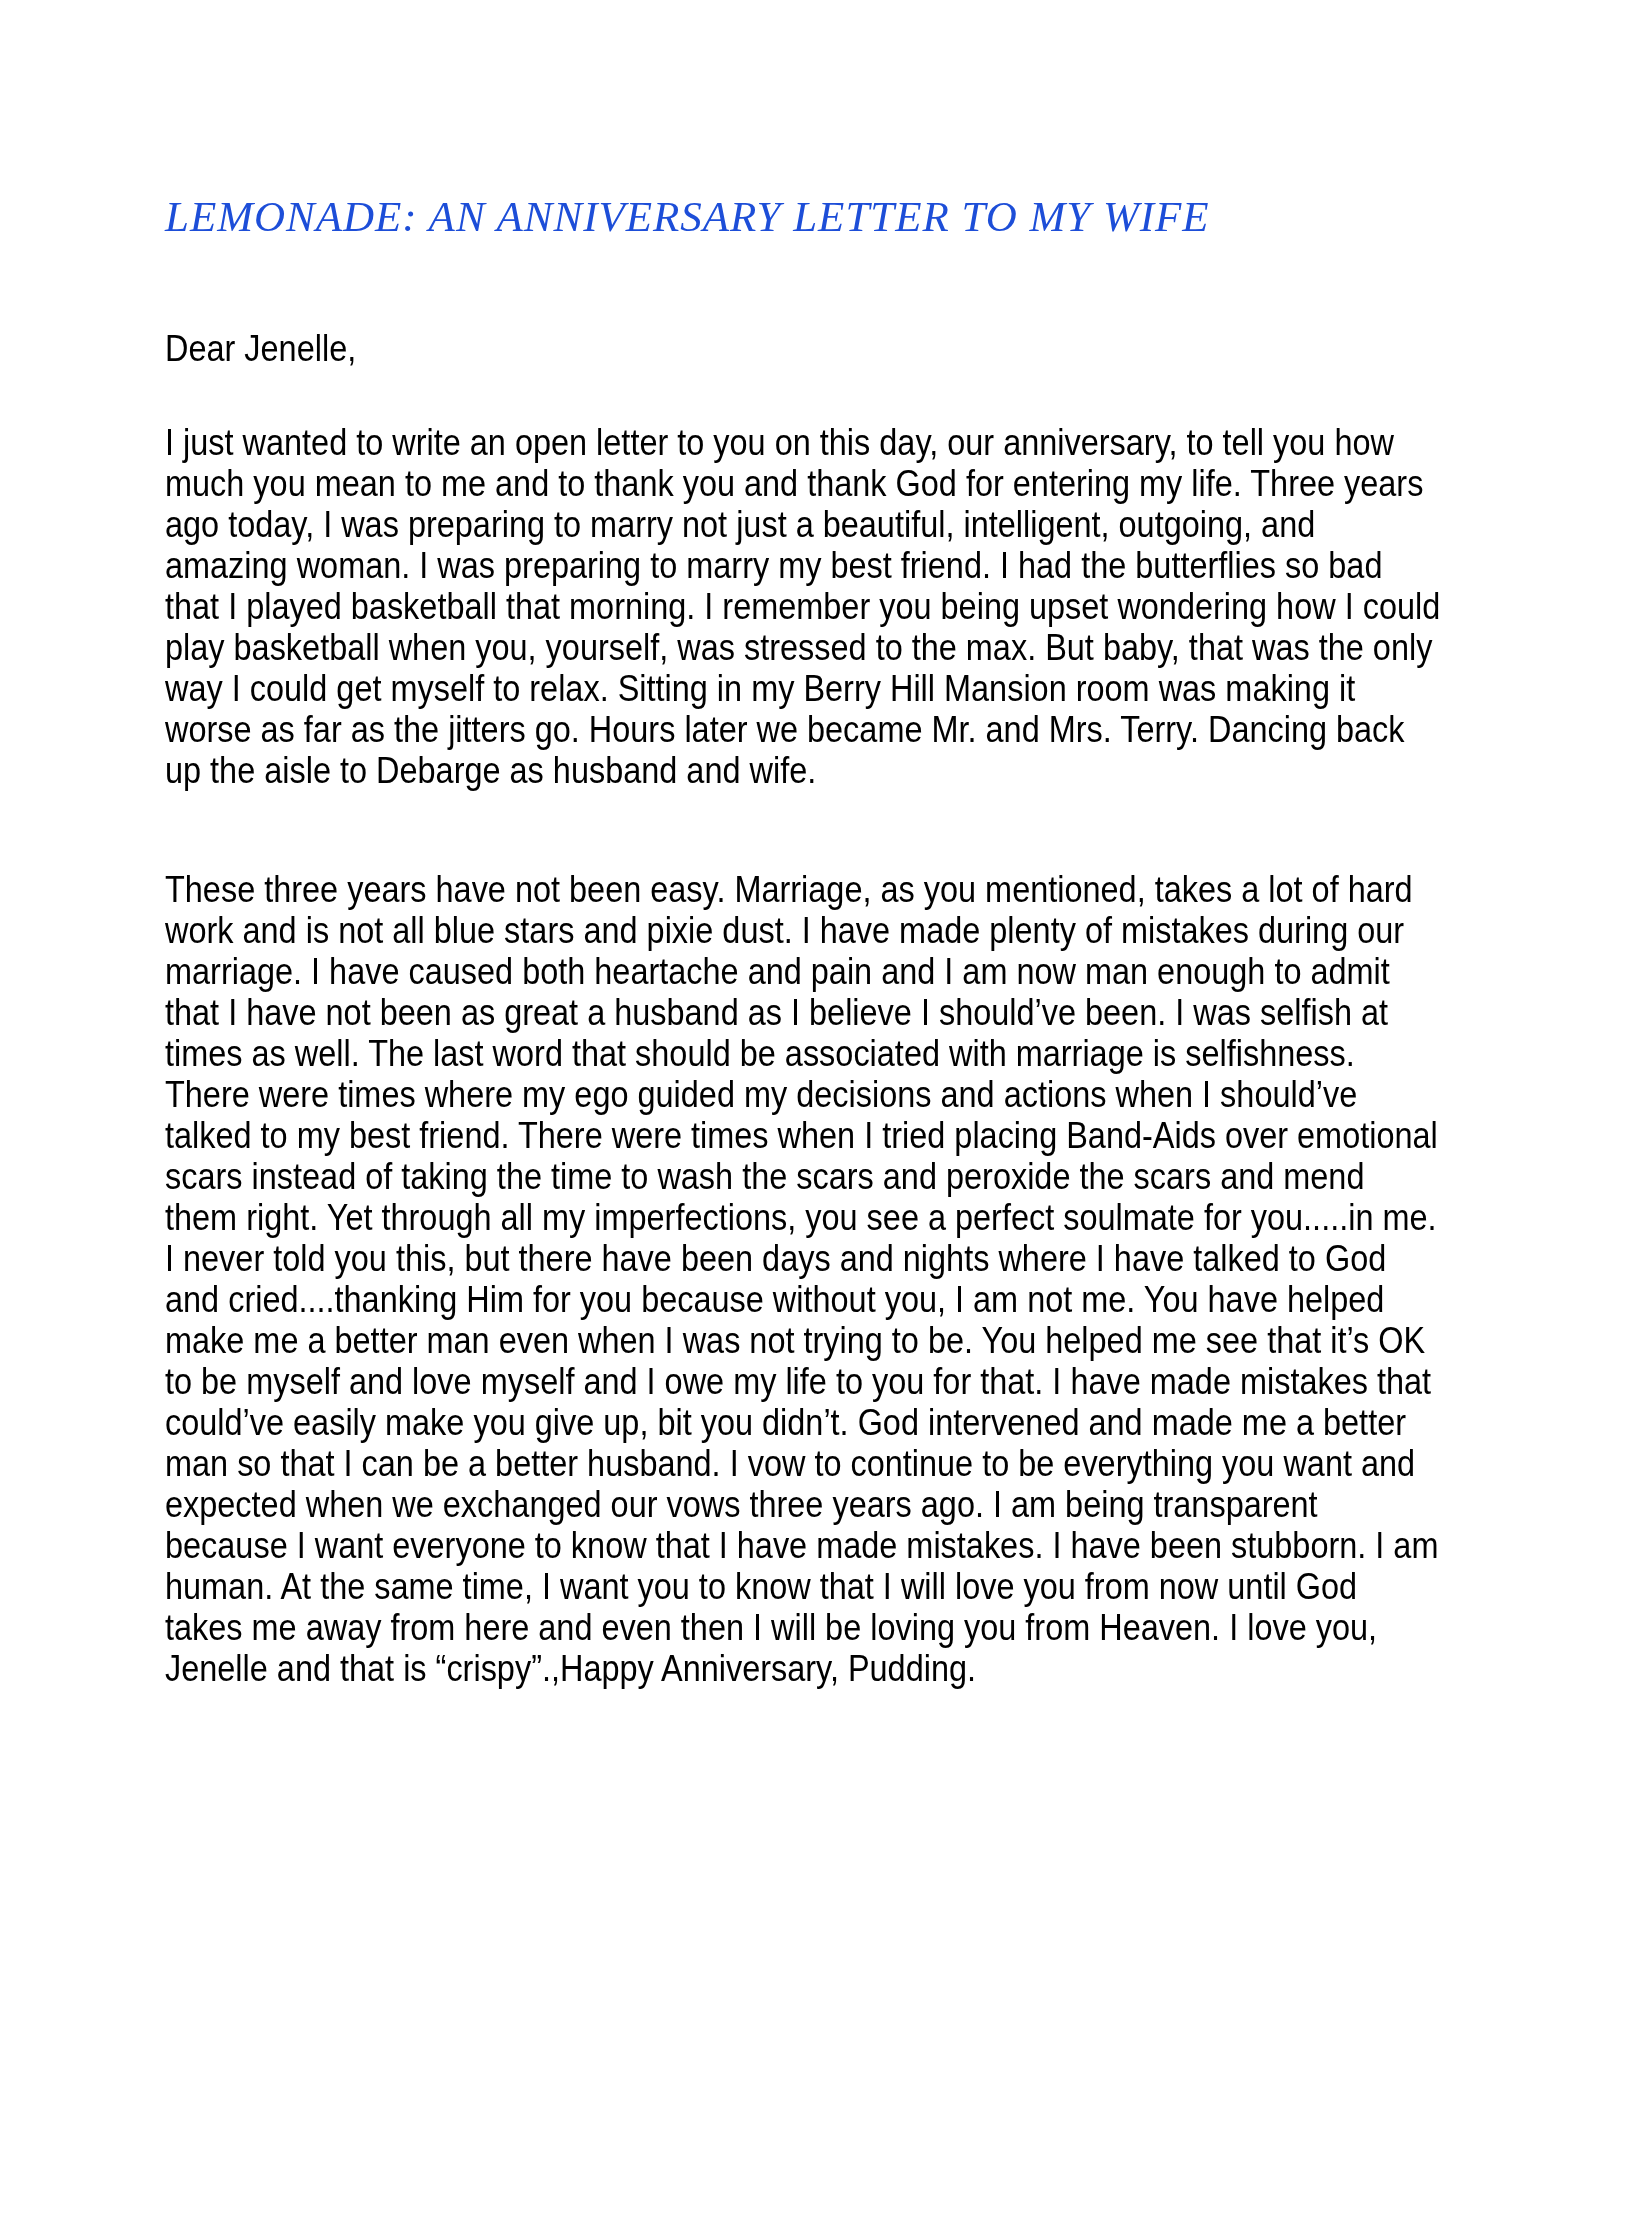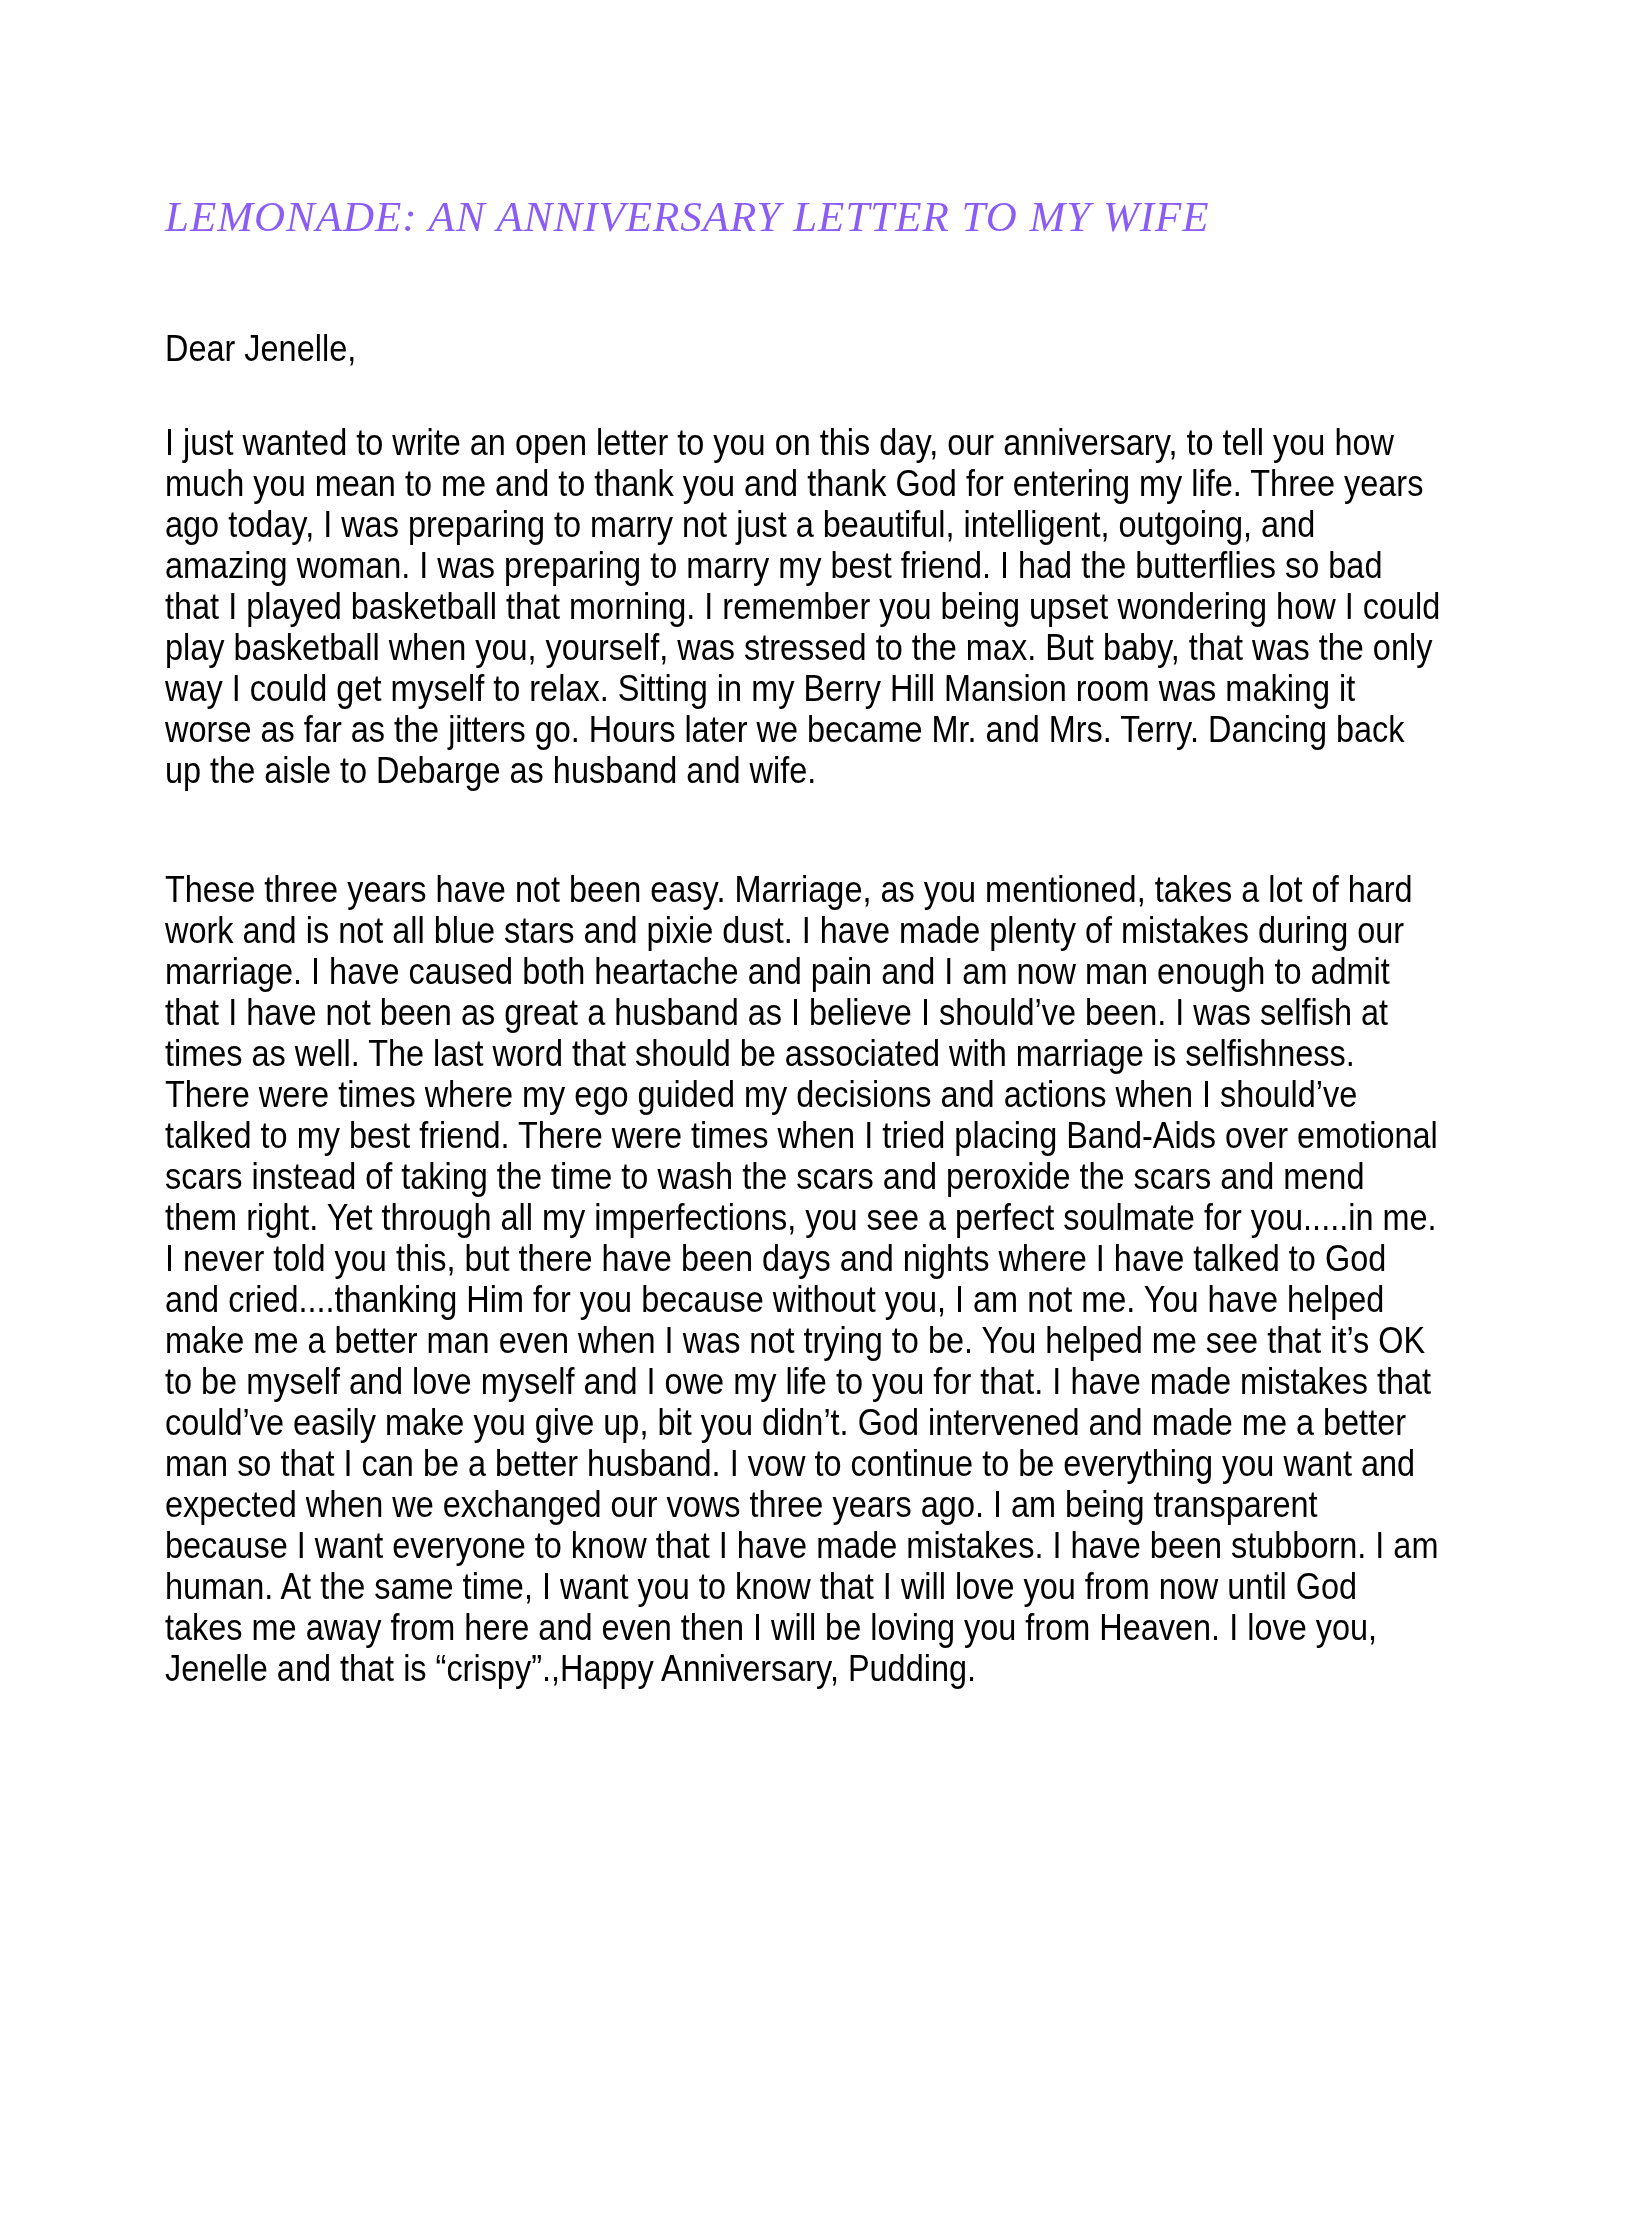--- a/index.html
+++ b/index.html
@@ -27,21 +27,21 @@
       position: absolute;
       left: 165px;
       top: 192px;
       margin: 0;
       font-family: "Liberation Serif", serif;
       font-style: italic;
       font-weight: normal;
       font-size: 43px;
       letter-spacing: 1px;
       white-space: nowrap;
-      color: #8b5cf6;
+      color: #1d4ed8;
     }
     .letter-body {
       position: absolute;
       left: 165px;
       top: 328px;
       width: 1456px;
       transform: scaleX(0.877);
       transform-origin: top left;
       font-size: 37px;
       line-height: 41px;

